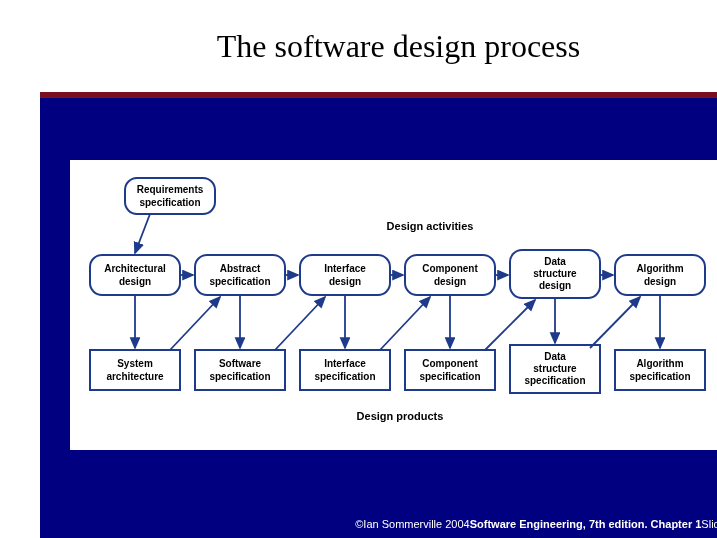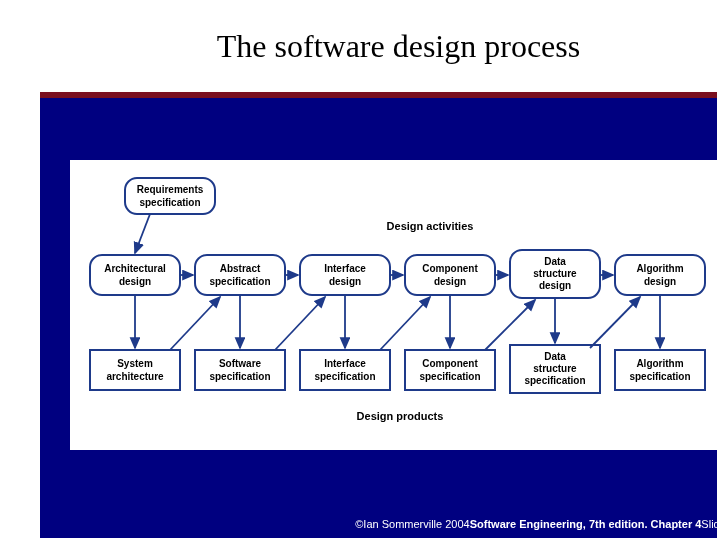--- a/index.html
+++ b/index.html
@@ -187,16 +187,16 @@
       <line class="arrow" x1="100" y1="190" x2="150" y2="137"></line>
       <line class="arrow" x1="205" y1="190" x2="255" y2="137"></line>
       <line class="arrow" x1="310" y1="190" x2="360" y2="137"></line>
       <line class="arrow" x1="415" y1="190" x2="465" y2="140"></line>
       <line class="arrow" x1="520" y1="188" x2="570" y2="137"></line>
     </svg>
   </div>
 
   <div class="footer">
     <span>©Ian Sommerville 2004</span>
-    <span class="mid">Software Engineering, 7th edition. Chapter 4</span>
+    <span class="mid">Software Engineering, 7th edition. Chapter 1</span>
     <span>Slide 7</span>
   </div>
 </div>
 
 </body></html>

